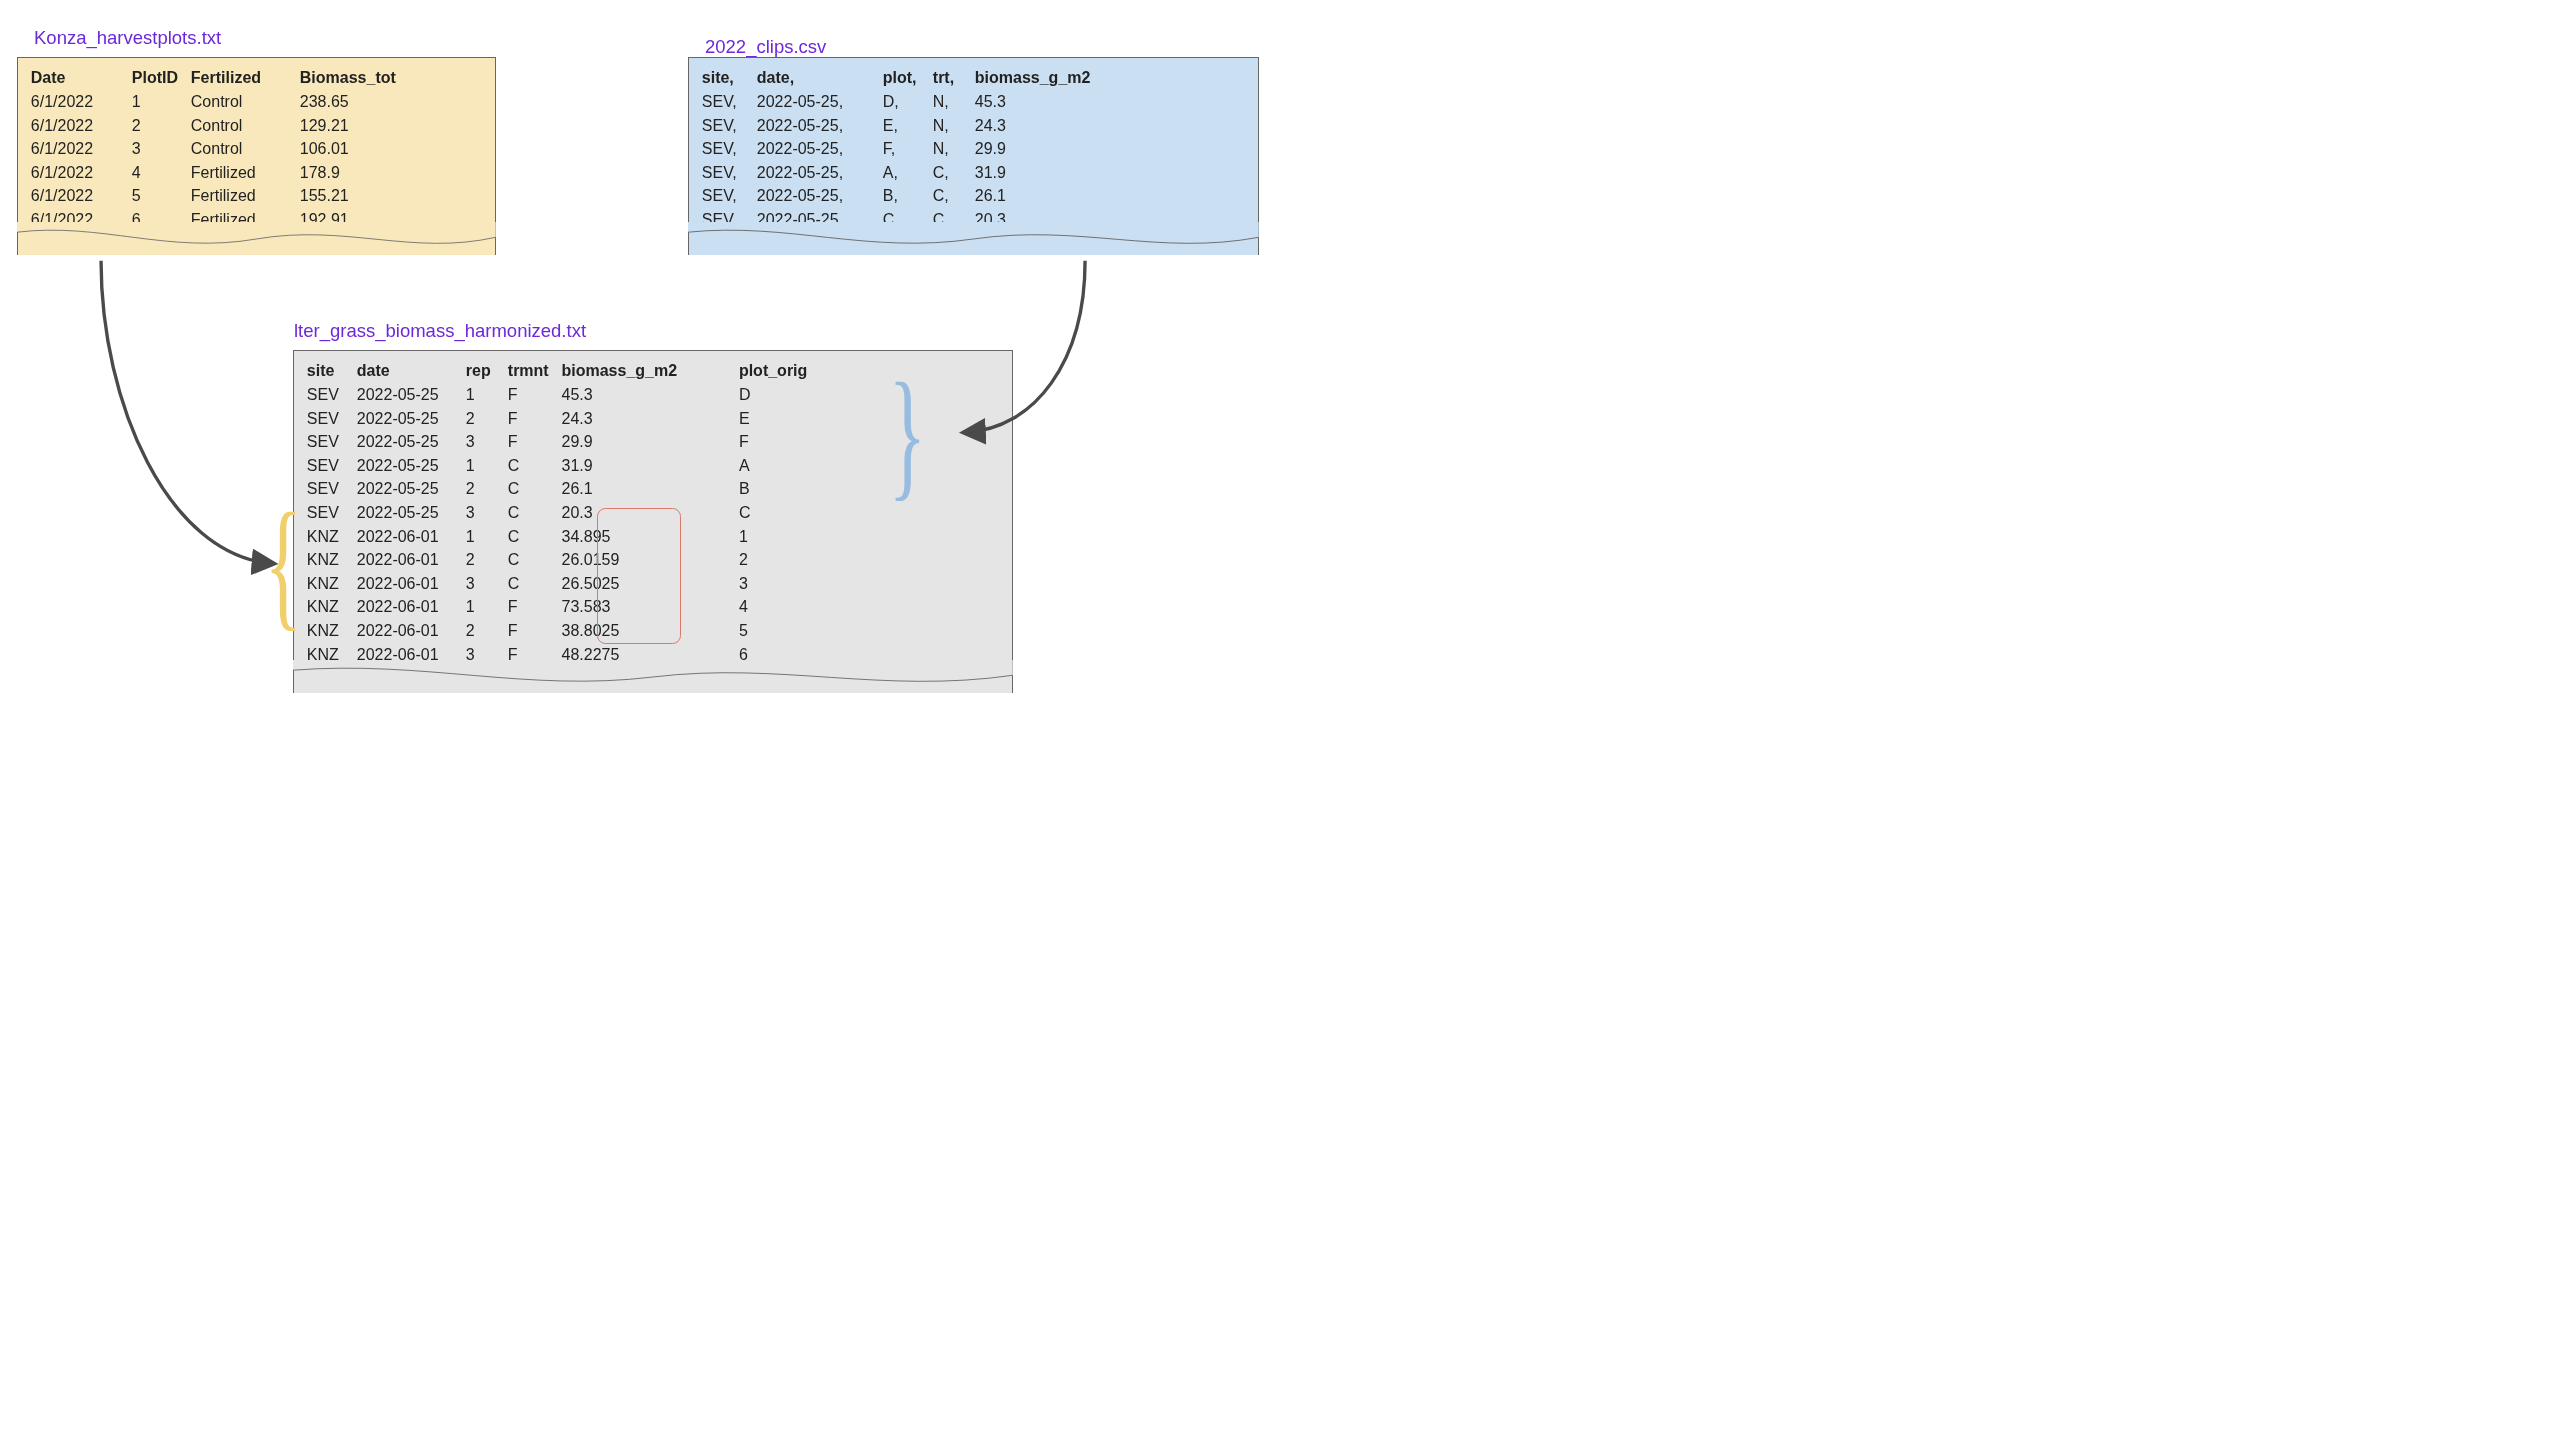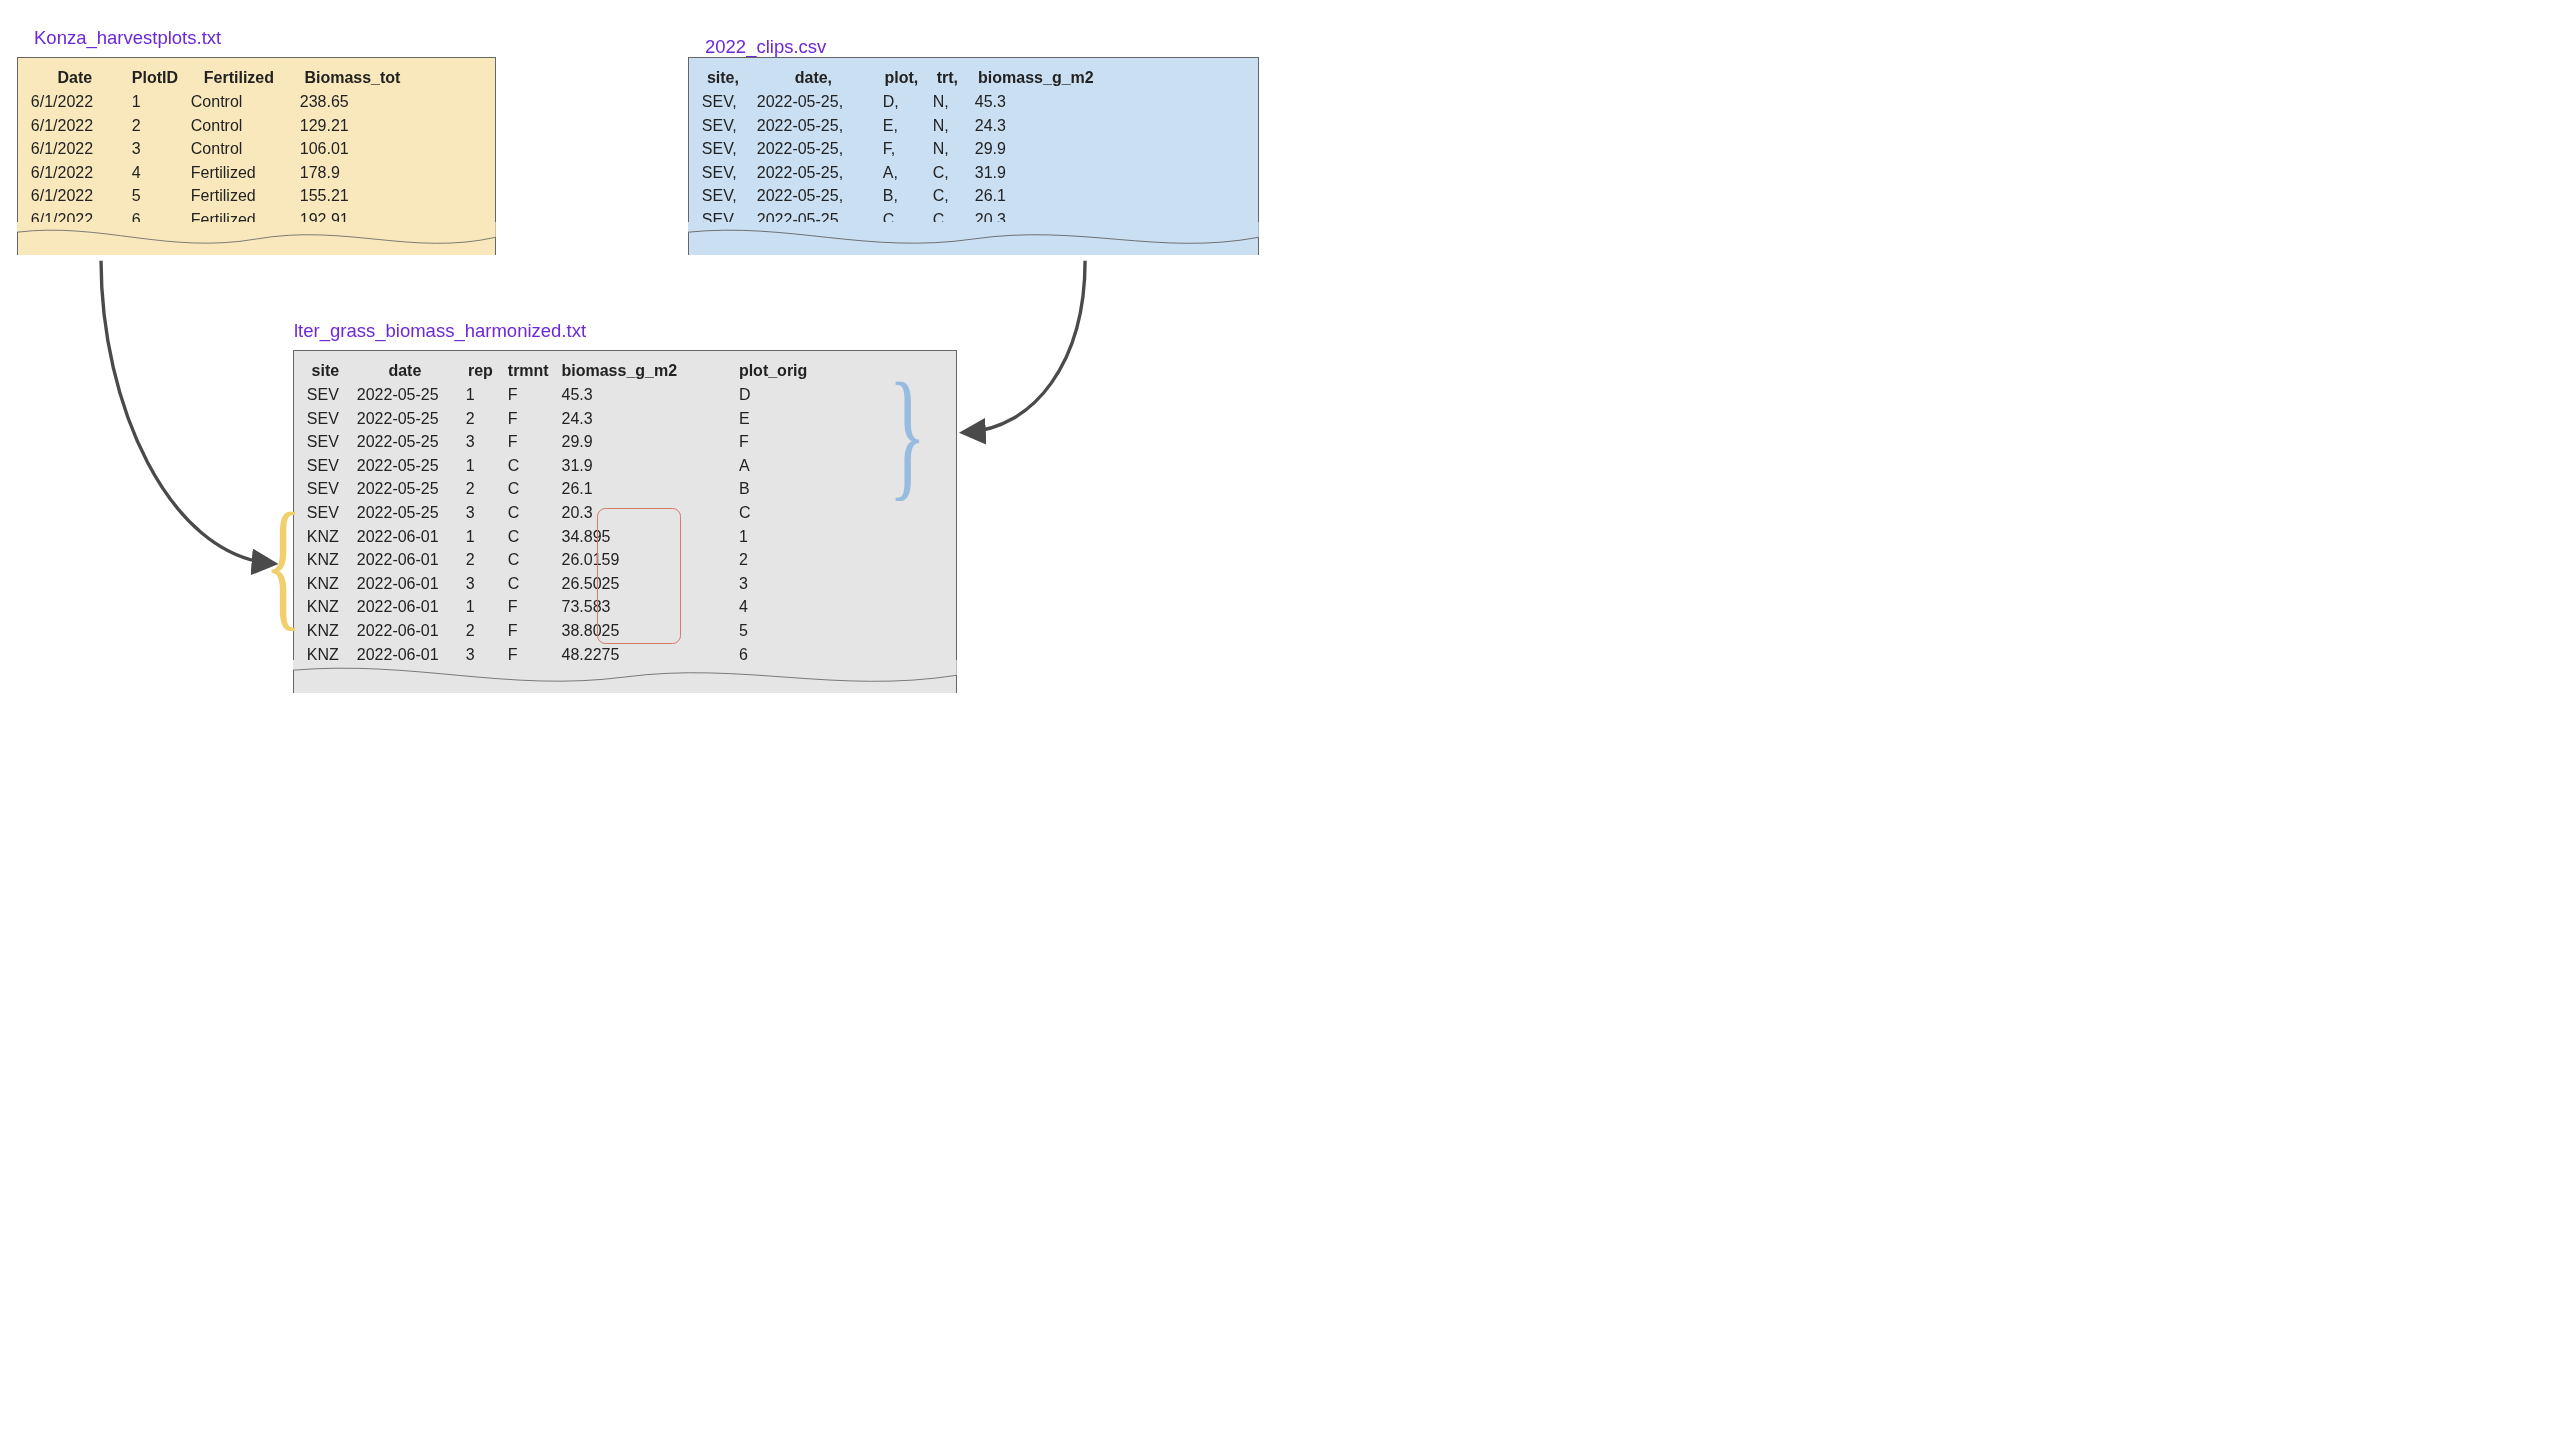--- a/index.html
+++ b/index.html
@@ -35,21 +35,21 @@
   .table-box.grey   { background: #e5e5e5; }
   .wavy-bottom {
     position: absolute;
     left: -0.8px;
     bottom: -0.8px;
     width: calc(100% + 1.7px);
     height: 34px;
     pointer-events: none;
   }
   table { border-collapse: collapse; }
-  th { text-align: center; font-weight: 700; padding-right: 11.8px; }
+  th { text-align: left; font-weight: 700; padding-right: 11.8px; }
   td { padding-right: 11.8px; white-space: nowrap; }
   .c-site  { width: 50px; }
   .c-date  { width: 109px; }
   .c-rep   { width: 42px; }
   .c-trmnt { width: 50px; }
   .c-bio   { width: 126px; }
   .c-orig  { width: 76px; }
   .brace {
     position: absolute;
     font-size: 143px;
@@ -191,21 +191,21 @@
     </tbody>
       </table>
     <svg class="wavy-bottom" viewBox="0 0 572 40" preserveAspectRatio="none">
       <path d="M0,0 L0,12 C100,0 180,38 286,20 C392,2 472,40 572,18 L572,0" fill="#cbdff2"></path>
       <path d="M0,12 C100,0 180,38 286,20 C392,2 472,40 572,18" fill="none" stroke="#666" stroke-width="1"></path>
     </svg>
   </div>
 
   <div class="file-label" style="left:294px; top:320px;">lter_grass_biomass_harmonized.txt</div>
 
-  <div class="table-box grey" style="left:293px; top:350px; width:664px; height:343px;">
+  <div class="table-box grey" style="left:293px; top:350px; width:720px; height:343px;">
     <table>
       <tbody>
           <tr>
         <th class="c-site">site</th>
         <th class="c-date">date</th>
         <th class="c-rep">rep</th>
         <th class="c-trmnt">trmnt</th>
         <th class="c-bio">biomass_g_m2</th>
         <th class="c-orig" style="padding-left:50px">plot_orig</th>
       </tr>

